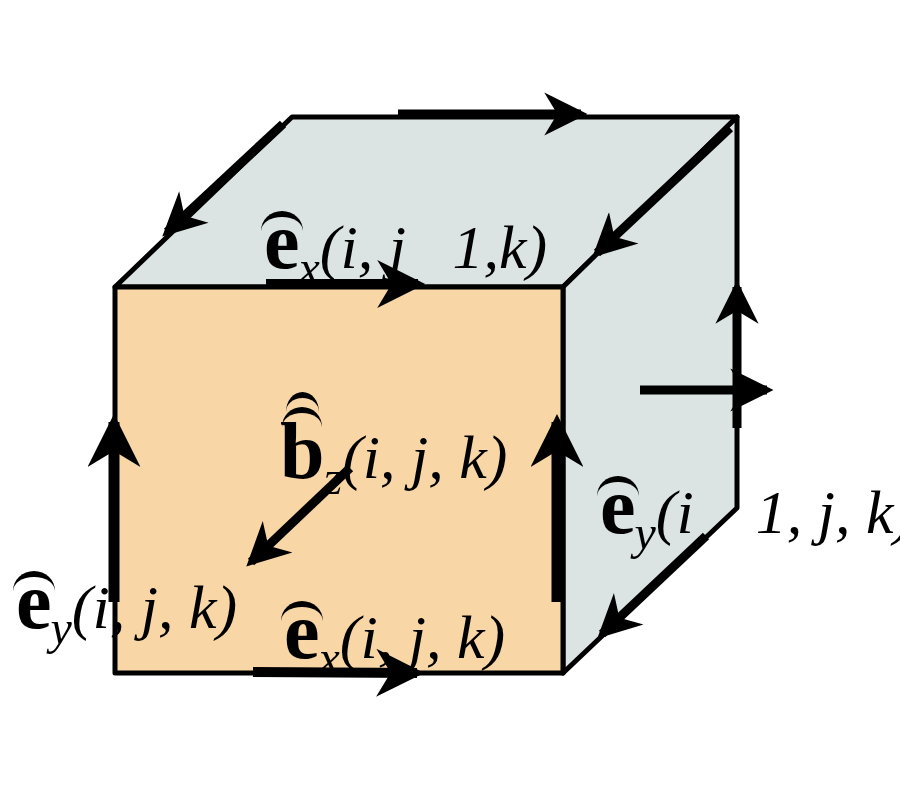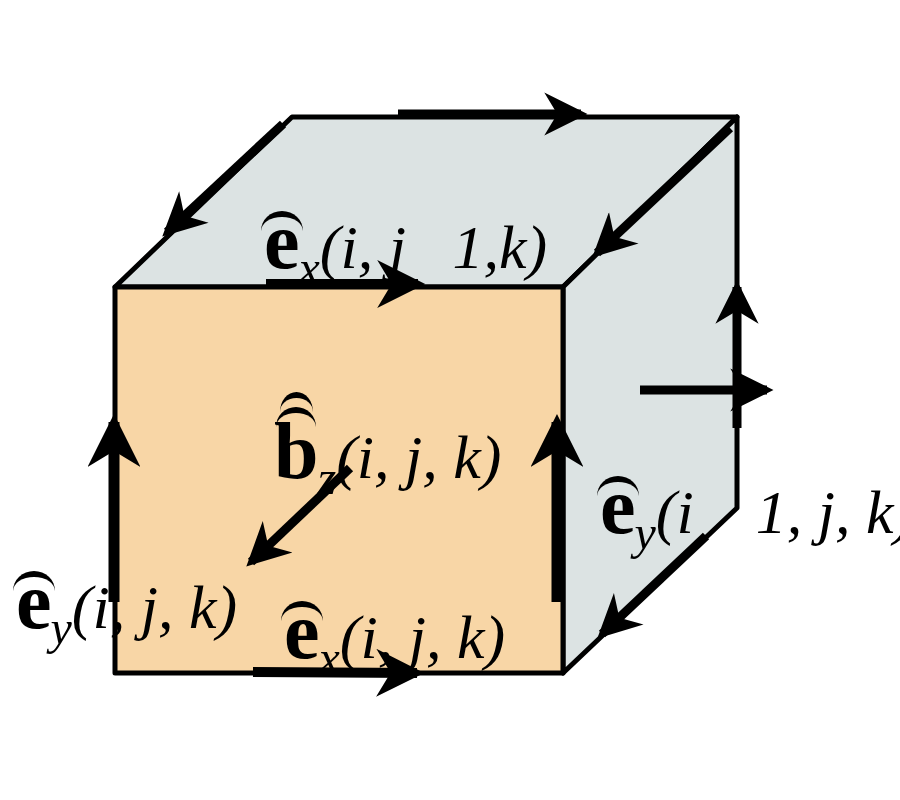--- a/index.html
+++ b/index.html
@@ -75,21 +75,21 @@
     <line x1="114" y1="602" x2="114" y2="422" stroke="#000" stroke-width="11" marker-end="url(#ah)"></line>
     <line x1="706" y1="536" x2="602" y2="634" stroke="#000" stroke-width="9" marker-end="url(#ah)"></line>
     <line x1="253" y1="672" x2="417" y2="673" stroke="#000" stroke-width="10" marker-end="url(#ah)"></line>
     <line x1="350" y1="468" x2="251" y2="562" stroke="#000" stroke-width="9" marker-end="url(#ah)"></line>
   </svg>
 
   <div class="lbl" style="left:248px;top:185px;">
     <span class="bw"><i class="hat"></i><span class="bl">e</span></span><span class="sub">x</span><span class="args">(i, j   1,k)</span>
   </div>
 
-  <div class="lbl" style="left:258px;top:395px;">
+  <div class="lbl" style="left:264px;top:395px;">
     <span class="bw"><i class="hat hat-b1"></i><i class="hat hat-b2"></i><span class="bl">b</span></span><span class="sub">z</span><span class="args">(i, j, k)</span>
   </div>
 
   <div class="lbl" style="left:584px;top:450px;">
     <span class="bw"><i class="hat"></i><span class="bl">e</span></span><span class="sub">y</span><span class="args">(i    1, j, k)</span>
   </div>
 
   <div class="lbl" style="left:268px;top:575px;">
     <span class="bw"><i class="hat"></i><span class="bl">e</span></span><span class="sub">x</span><span class="args">(i, j, k)</span>
   </div>

